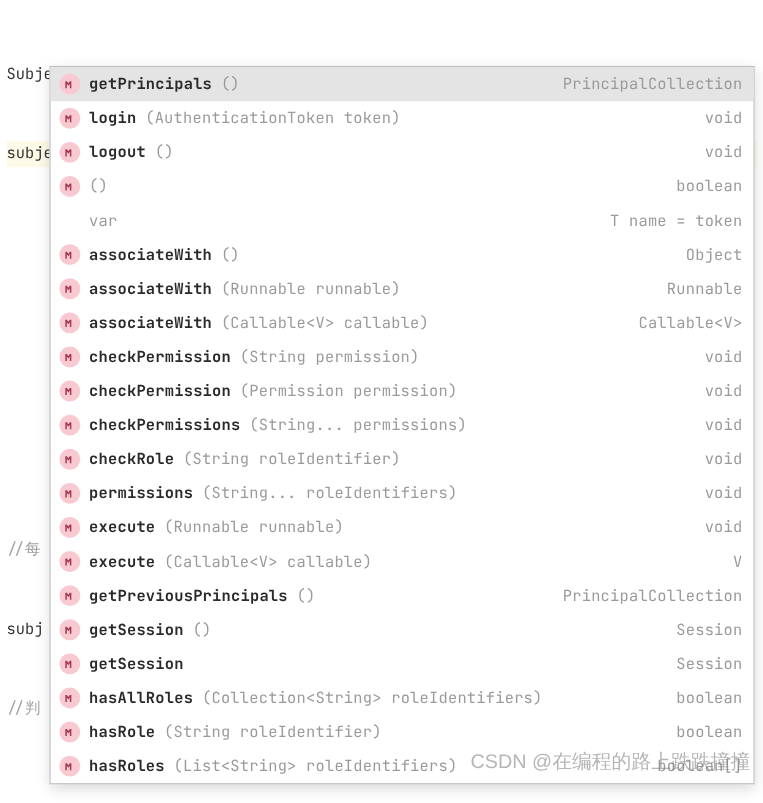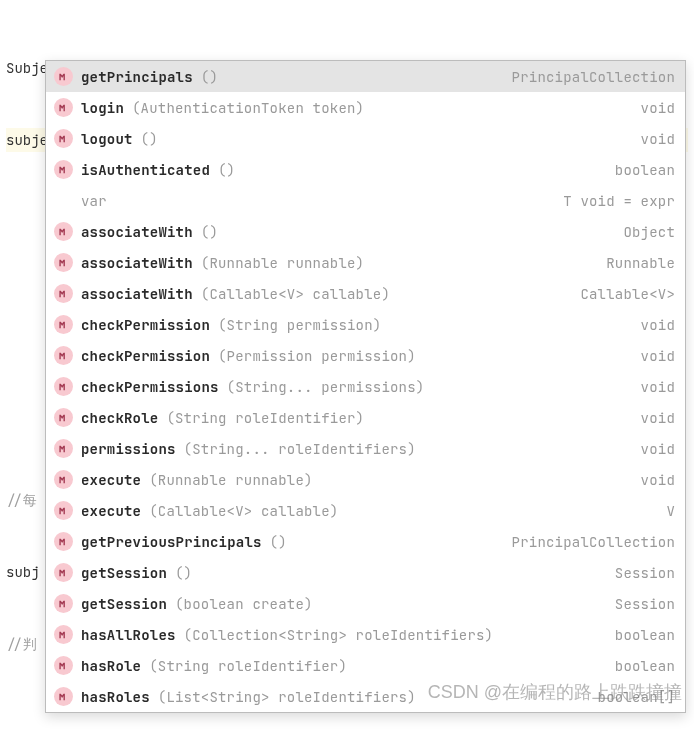--- a/index.html
+++ b/index.html
@@ -152,31 +152,30 @@
       <span class="params">()</span>
       <span class="spacer"></span>
       <span class="rtype">void</span>
     </div>
     <div class="popup-row">
       <span class="icon-badge">
         <svg viewBox="0 0 24 24">
           <path fill="#a33a52" d="M3 20V6h3l3 4 3-4h3v14h-3v-9l-3 4-3-4v9H3z"></path>
         </svg>
       </span>
-      <span class="method">isAuthenticated</span>
       <span class="params">()</span>
       <span class="spacer"></span>
       <span class="rtype">boolean</span>
     </div>
     <div class="popup-row">
       <span class="icon-badge empty"></span>
       <span class="params">var</span>
       <span class="params"></span>
       <span class="spacer"></span>
-      <span class="rtype">T void = expr</span>
+      <span class="rtype">T name = token</span>
     </div>
     <div class="popup-row">
       <span class="icon-badge">
         <svg viewBox="0 0 24 24">
           <path fill="#a33a52" d="M3 20V6h3l3 4 3-4h3v14h-3v-9l-3 4-3-4v9H3z"></path>
         </svg>
       </span>
       <span class="method">associateWith</span>
       <span class="params">()</span>
       <span class="spacer"></span>
@@ -303,21 +302,20 @@
       <span class="spacer"></span>
       <span class="rtype">Session</span>
     </div>
     <div class="popup-row">
       <span class="icon-badge">
         <svg viewBox="0 0 24 24">
           <path fill="#a33a52" d="M3 20V6h3l3 4 3-4h3v14h-3v-9l-3 4-3-4v9H3z"></path>
         </svg>
       </span>
       <span class="method">getSession</span>
-      <span class="params">(boolean create)</span>
       <span class="spacer"></span>
       <span class="rtype">Session</span>
     </div>
     <div class="popup-row">
       <span class="icon-badge">
         <svg viewBox="0 0 24 24">
           <path fill="#a33a52" d="M3 20V6h3l3 4 3-4h3v14h-3v-9l-3 4-3-4v9H3z"></path>
         </svg>
       </span>
       <span class="method">hasAllRoles</span>

